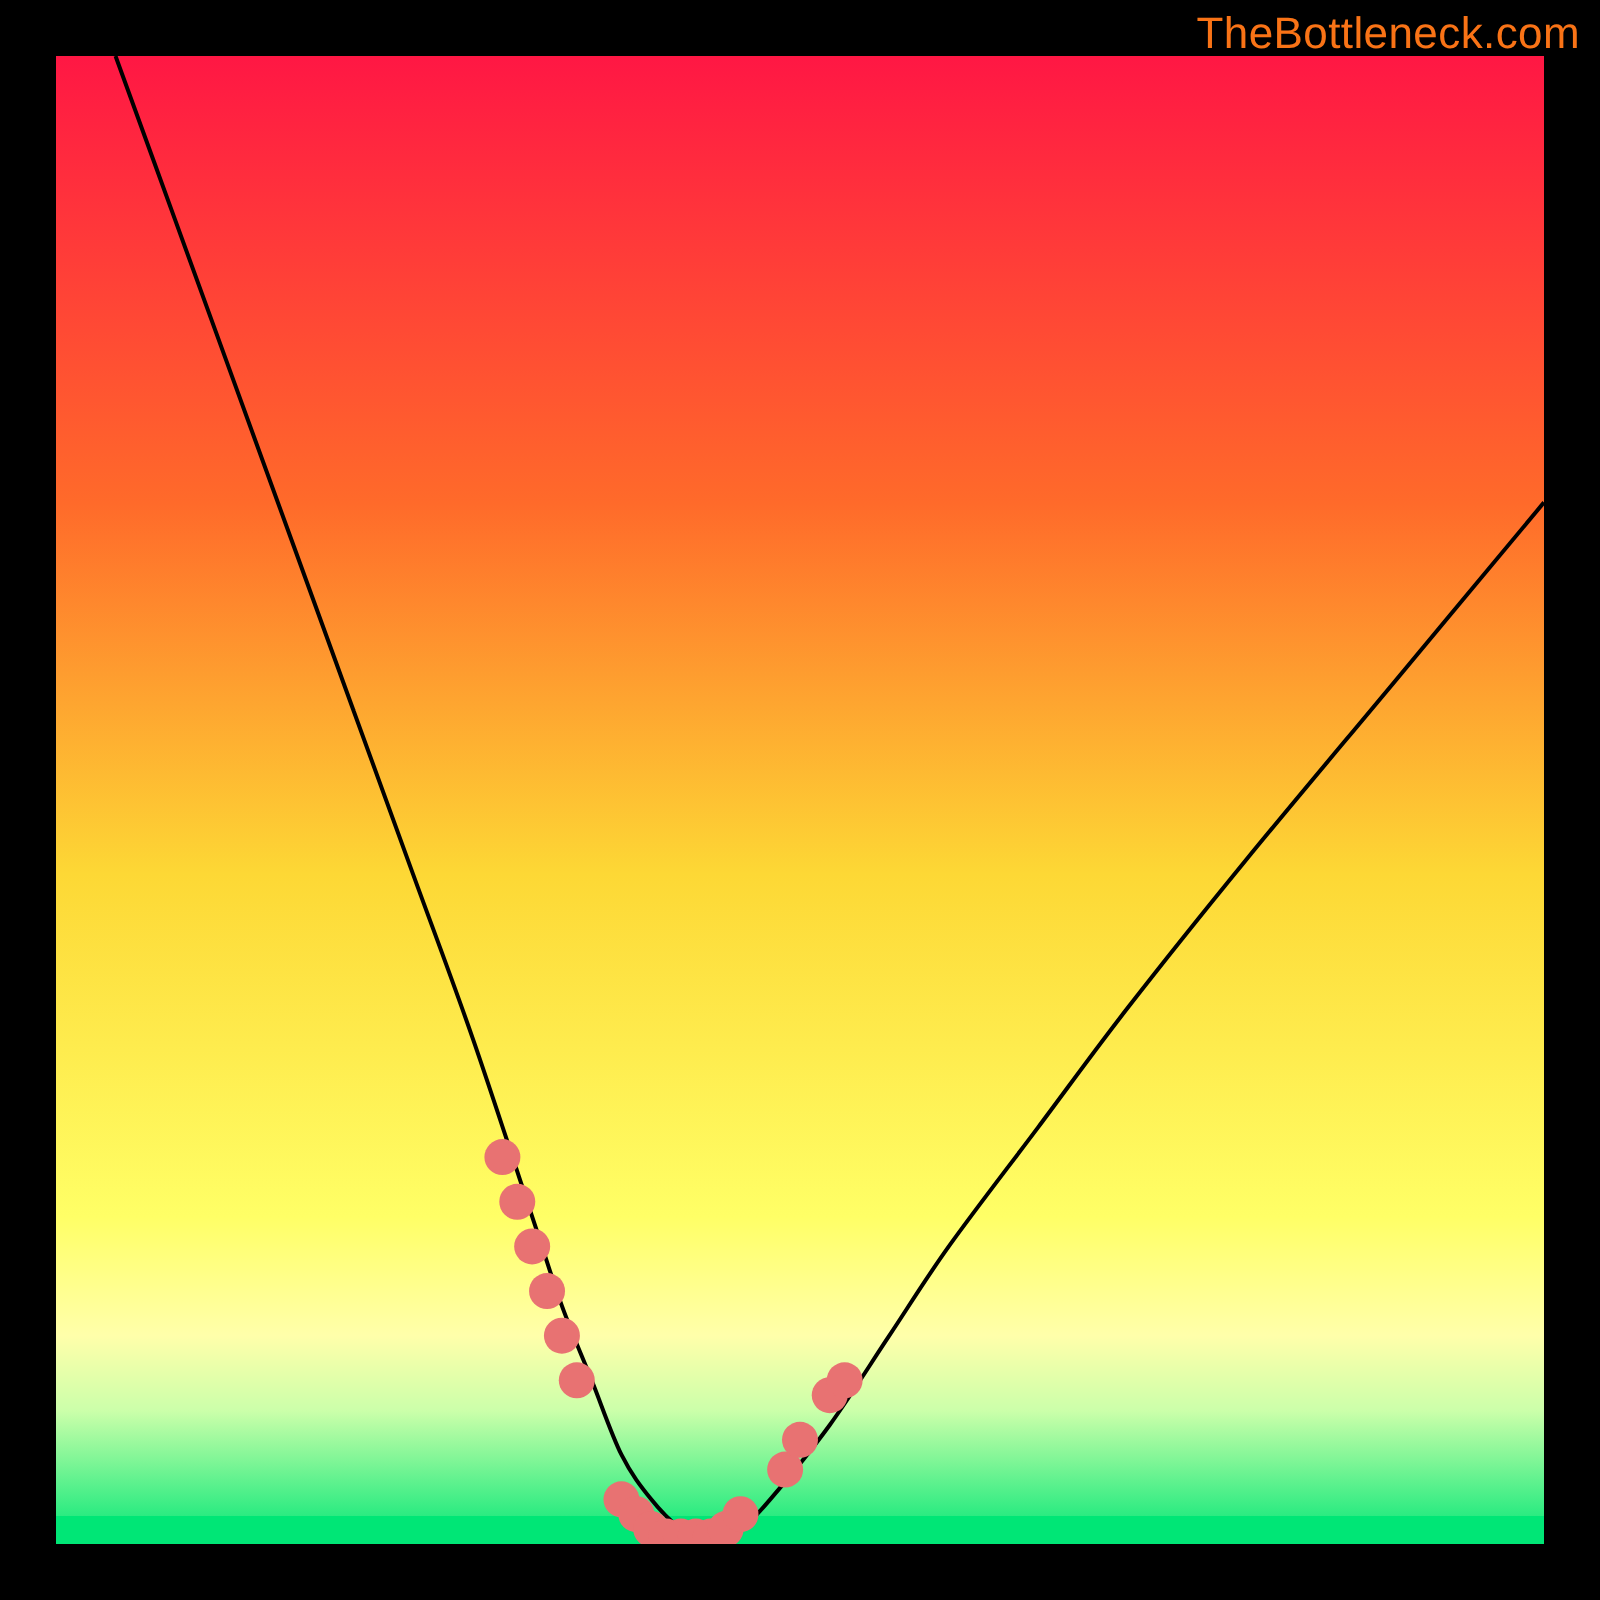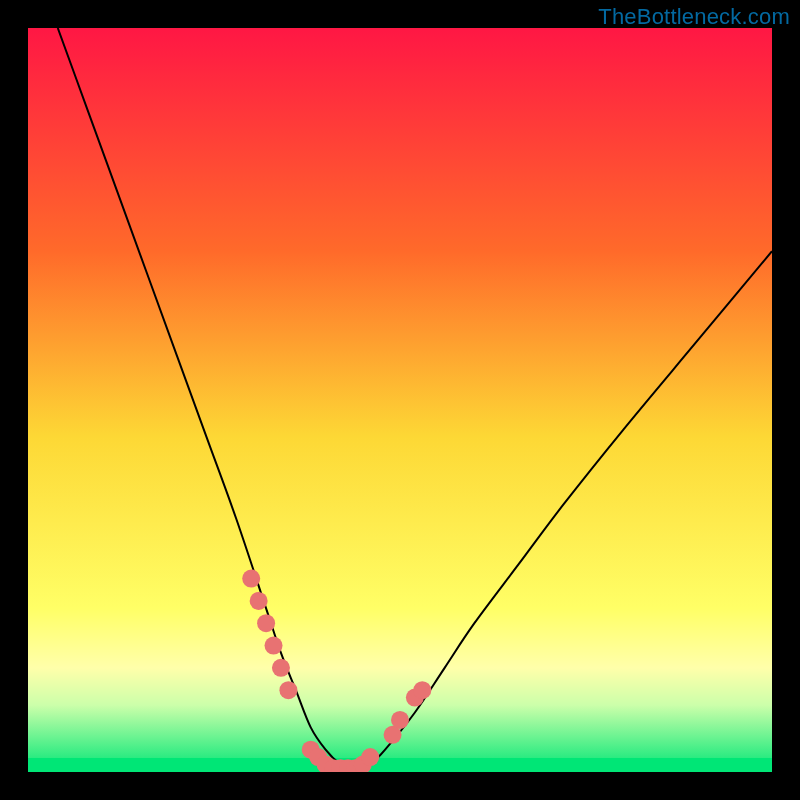--- a/index.html
+++ b/index.html
@@ -21,21 +21,21 @@
     position: absolute;
     left: 28px;
     top: 28px;
     width: 744px;
     height: 744px;
   }
   .watermark {
     position: absolute;
     top: 4px;
     right: 10px;
-    color: #0369a1;
+    color: #f97316;
     font-size: 22px;
     font-weight: 500;
     letter-spacing: 0.2px;
   }
   svg {
     display: block;
   }
 </style>
 </head>
 <body>

